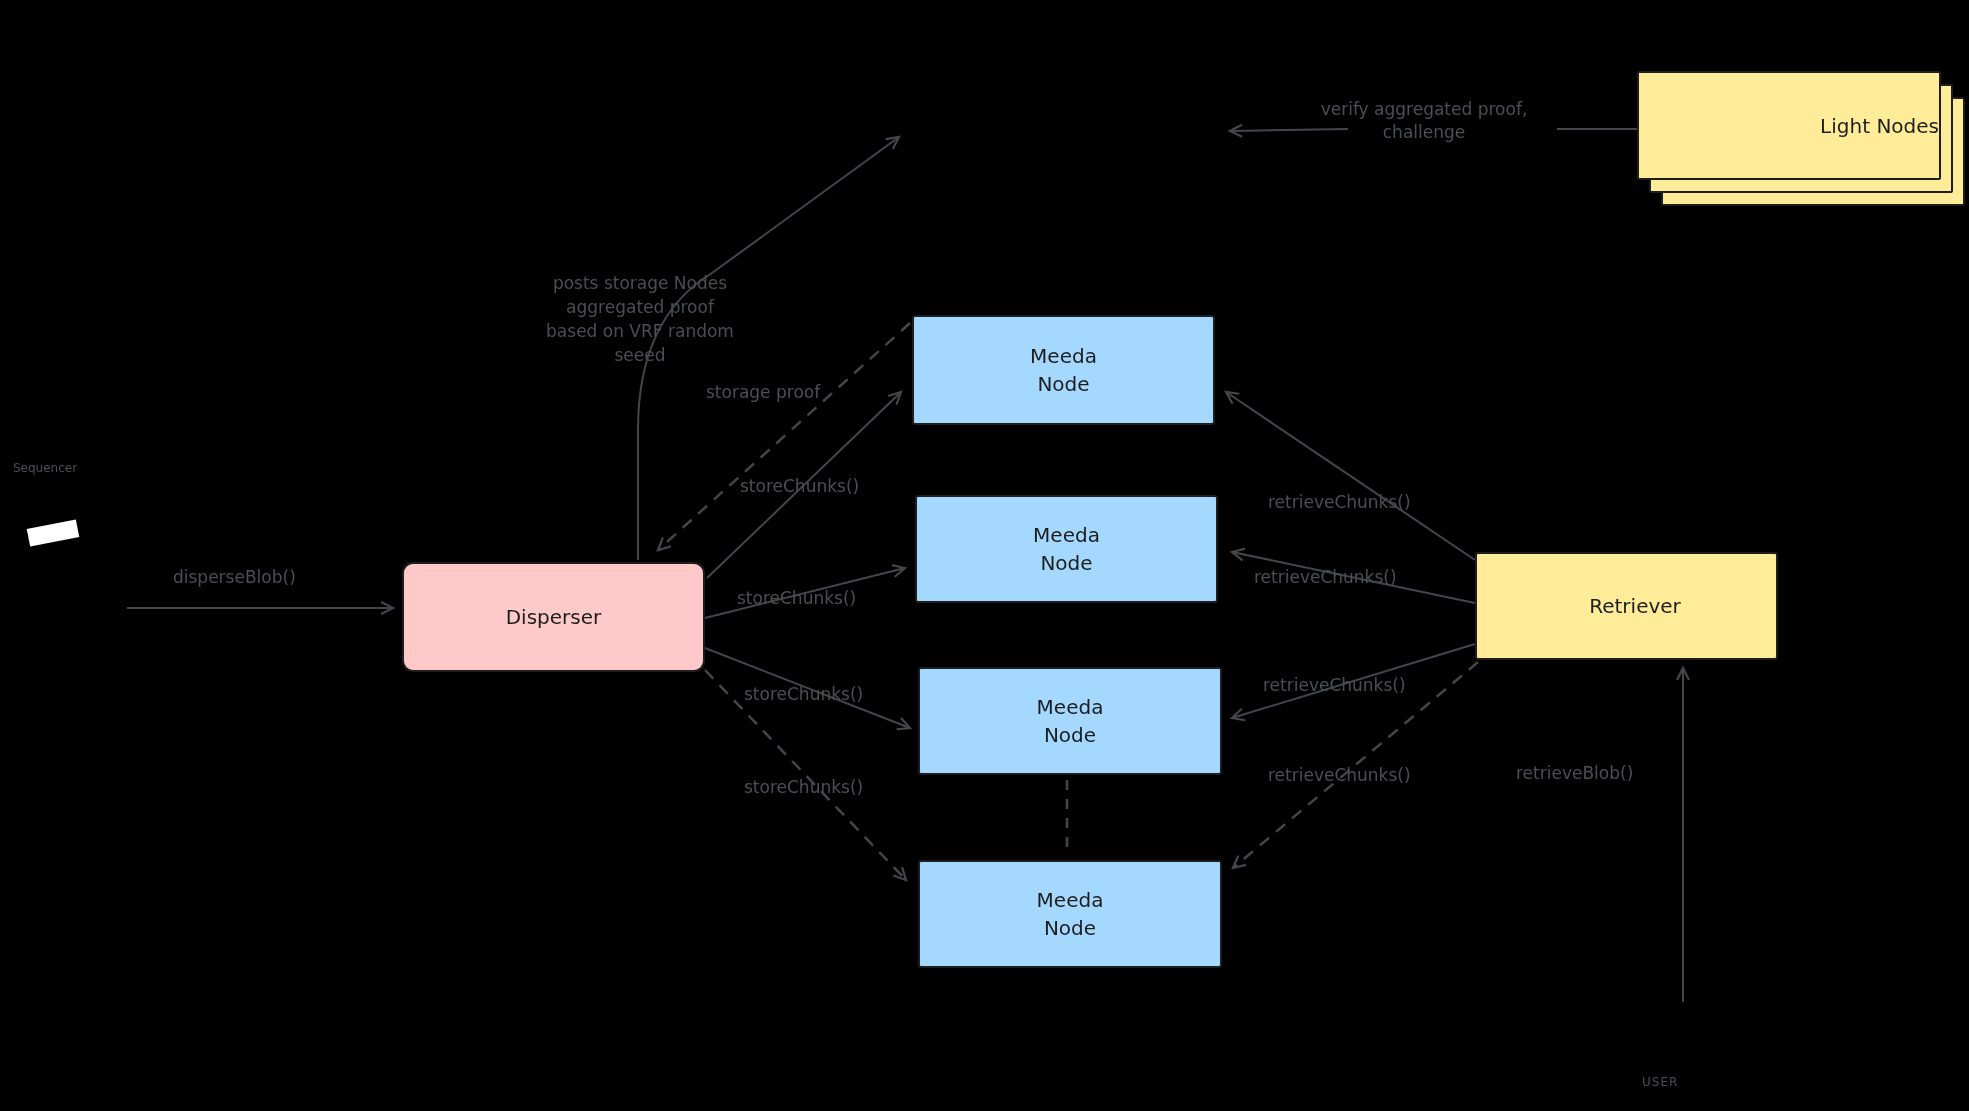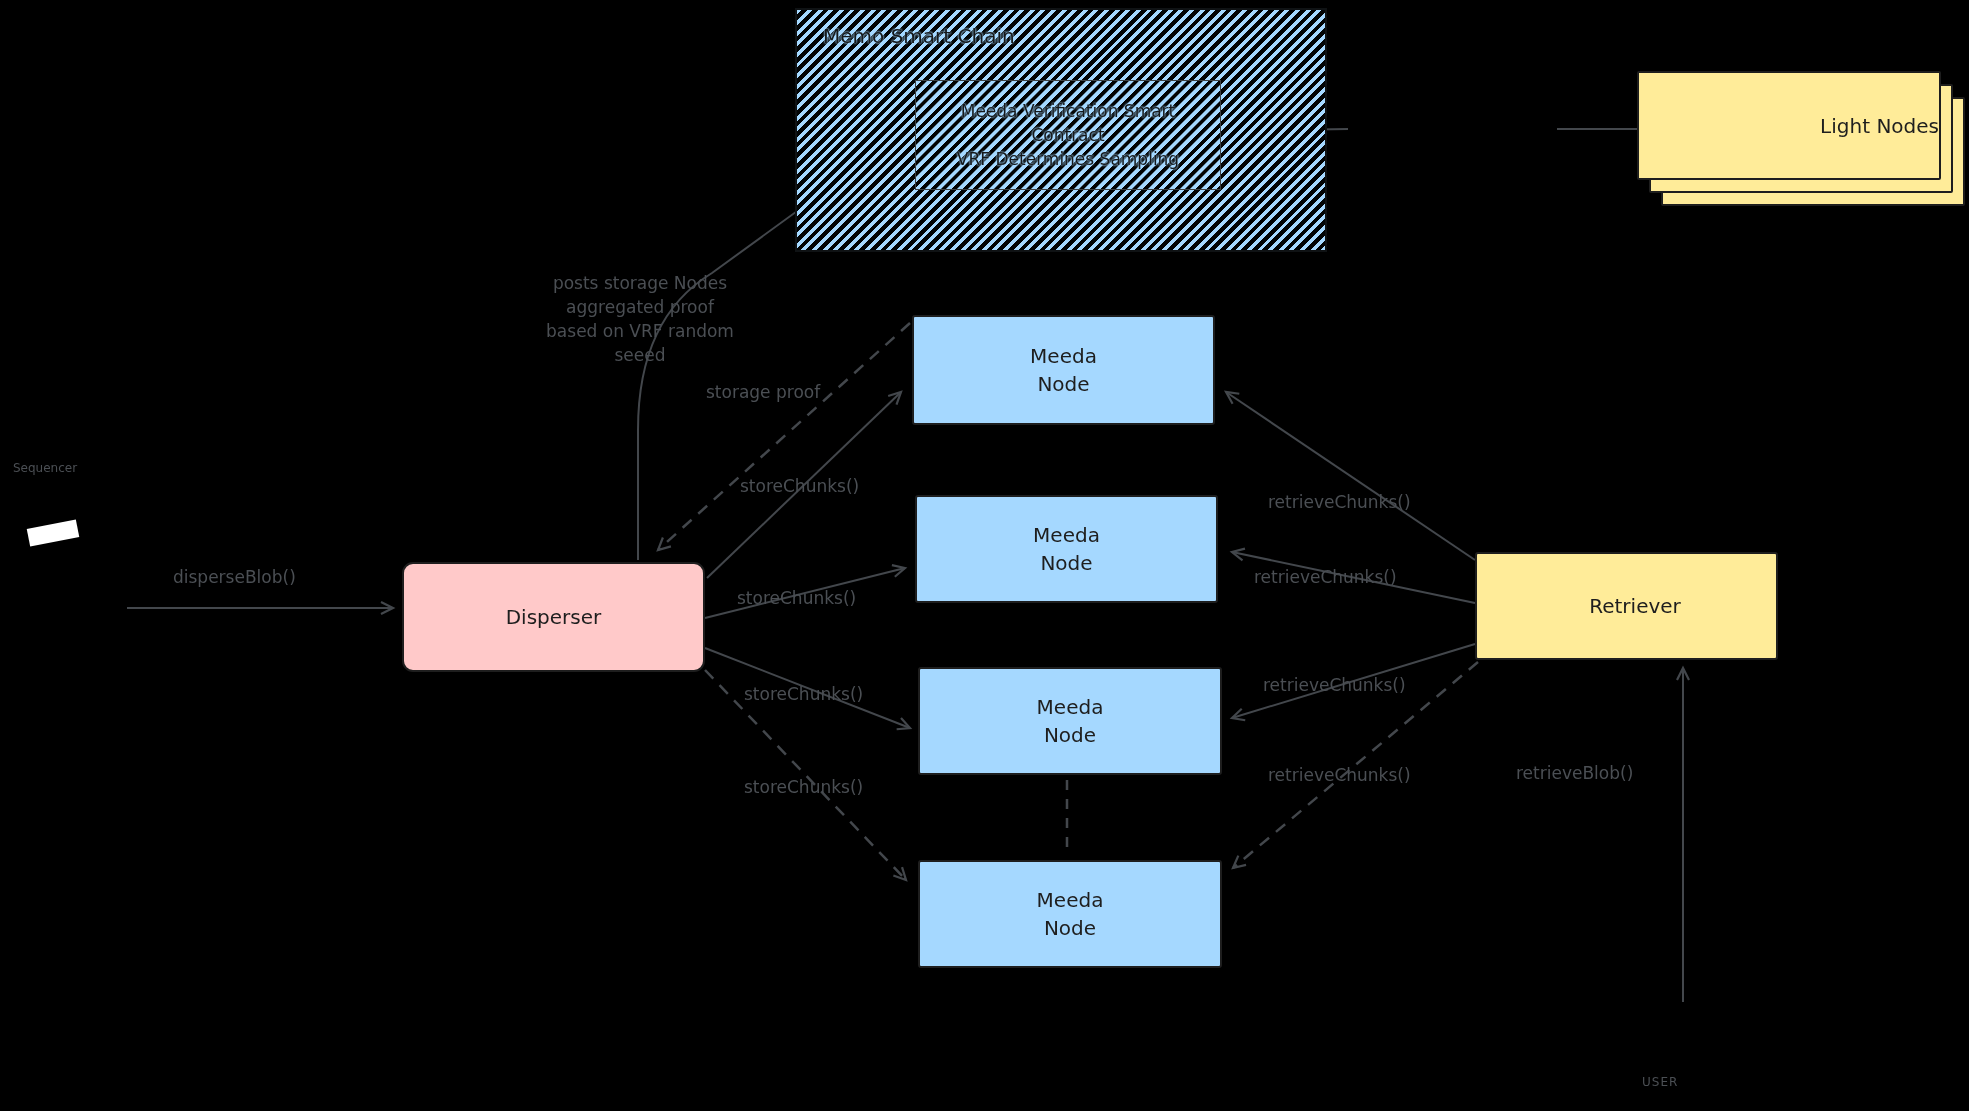--- a/index.html
+++ b/index.html
@@ -74,28 +74,20 @@
     <path d="M1475 560 L1226 392" stroke="#43474c" stroke-width="2" fill="none" marker-end="url(#ah)"></path>
     <path d="M1475 603 L1232 552" stroke="#43474c" stroke-width="2" fill="none" marker-end="url(#ah)"></path>
     <path d="M1475 644 L1232 718" stroke="#43474c" stroke-width="2" fill="none" marker-end="url(#ah)"></path>
     <path d="M1478 662 L1233 868" stroke="#43474c" stroke-width="2.5" fill="none" stroke-dasharray="12 9" marker-end="url(#ah)"></path>
 
     <path d="M1067 780 L1067 856" stroke="#43474c" stroke-width="2.5" fill="none" stroke-dasharray="10 9"></path>
 
     <path d="M1683 1002 L1683 668" stroke="#43474c" stroke-width="2" fill="none" marker-end="url(#ah)"></path>
   </svg>
 
-  <div id="chain-box">
-    <div id="chain-title">Memo Smart Chain</div>
-    <div id="contract-box">
-      <div>Meeda Verification Smart</div>
-      <div>Contract</div>
-      <div>VRF Determines Sampling</div>
-    </div>
-  </div>
 
   <div class="ln-card" style="left:1661px;top:97px;"></div>
   <div class="ln-card" style="left:1649px;top:84px;"></div>
   <div class="ln-card" style="left:1637px;top:71px;display:flex;align-items:center;justify-content:flex-end;font-size:20px;color:#1e1e1e;">
     <span>Light Nodes</span>
   </div>
 
   <div class="elabel" style="left:13px;top:461px;font-size:12px;">Sequencer</div>
   <div id="seq-screen"></div>
 
@@ -138,18 +130,22 @@
 
   <div class="elabel" style="left:706px;top:382px;">storage proof</div>
 
   <div class="elabel center" style="left:500px;top:271px;width:280px;line-height:24px;white-space:normal;">
     <div>posts storage Nodes</div>
     <div>aggregated proof</div>
     <div>based on VRF random</div>
     <div>seeed</div>
   </div>
 
+  <div class="elabel center" style="left:1302px;top:98px;width:244px;line-height:23px;white-space:normal;">
+    <div>verify aggregated proof,</div>
+    <div>challenge</div>
+  </div>
 
   <div class="elabel" style="left:1516px;top:763px;">retrieveBlob()</div>
 
   <div class="elabel" style="left:1642px;top:1075px;font-size:12px;letter-spacing:1px;">USER</div>
 
 </div>
 
 </body></html>

